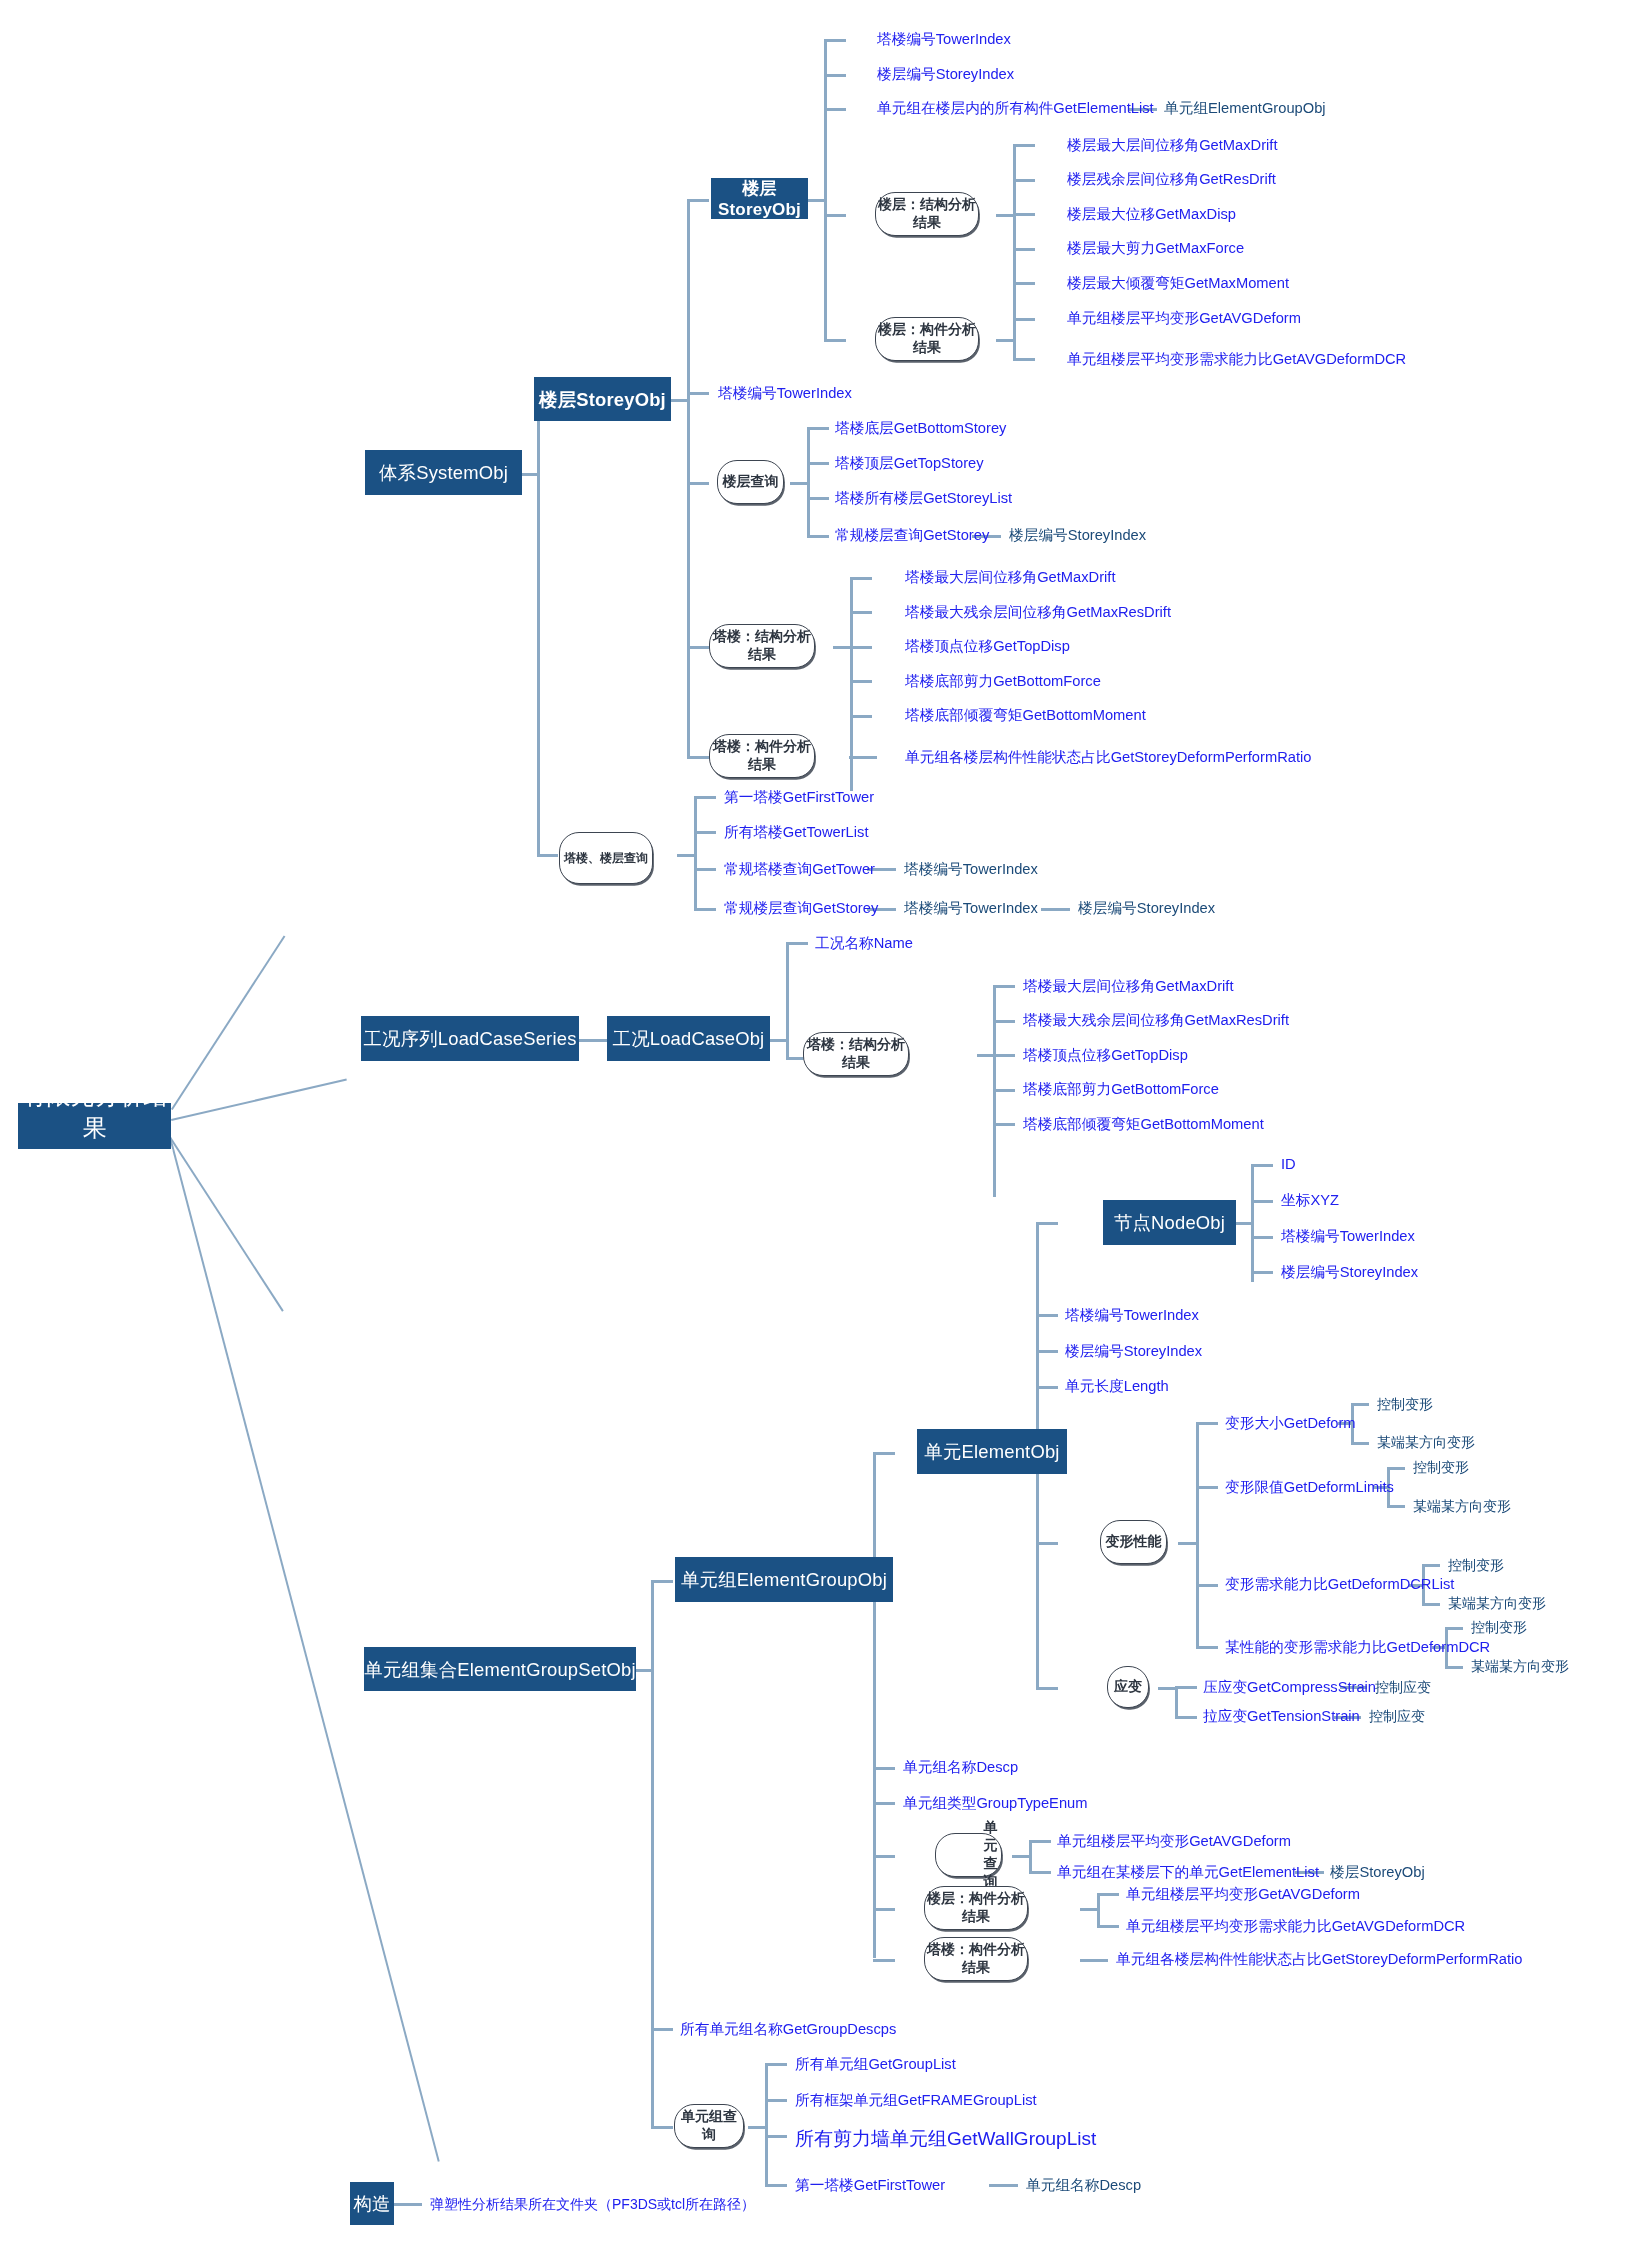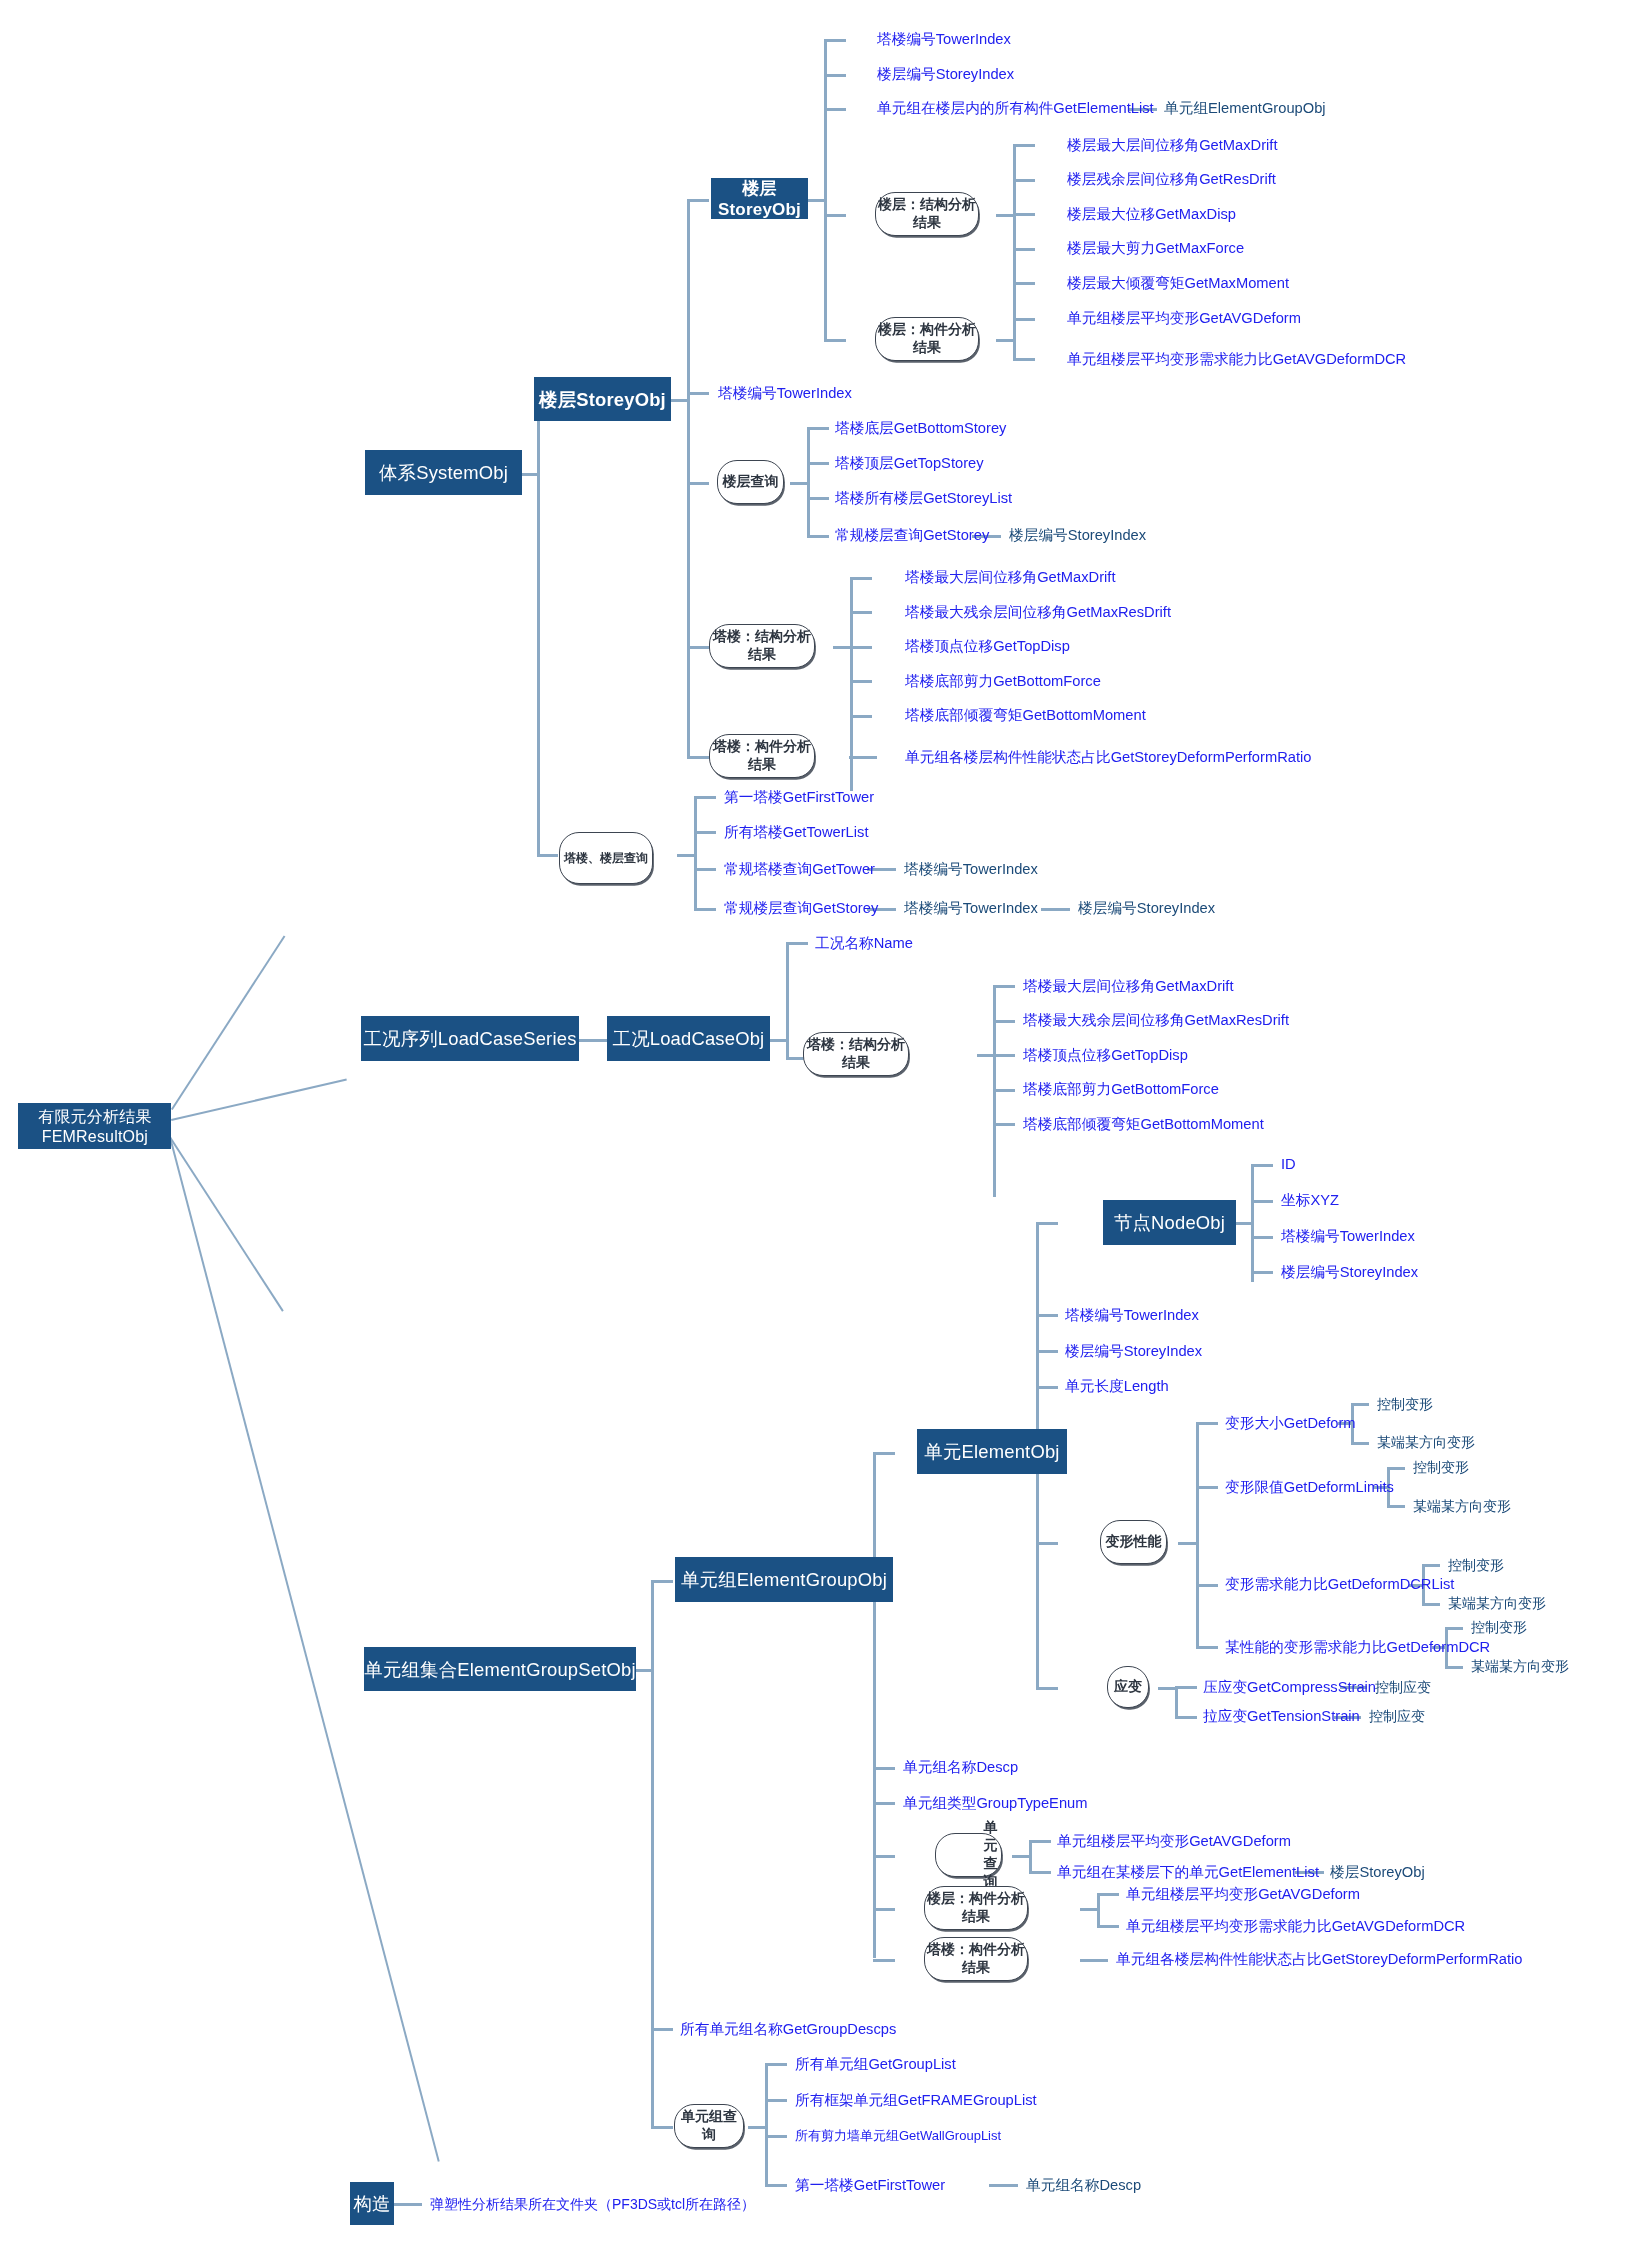--- a/index.html
+++ b/index.html
@@ -194,21 +194,21 @@
   <div class="h" style="left:748px;top:2126px;width:18.4px;"></div>
   <div class="v" style="left:765px;top:2063px;height:123px;"></div>
   <div class="h" style="left:765px;top:2063px;width:22px;"></div>
   <div class="h" style="left:765px;top:2099px;width:22px;"></div>
   <div class="h" style="left:765px;top:2135px;width:22px;"></div>
   <div class="h" style="left:765px;top:2184px;width:22px;"></div>
   <div class="h" style="left:989px;top:2184px;width:28.5px;"></div>
 
   <div class="h" style="left:394px;top:2203px;width:28px;"></div>
 
-  <div class="nb" style="left:18.4px;top:1103px;width:153px;height:46px;font-size:16px;">
+  <div class="nb" style="left:18.4px;top:1103px;width:153px;height:46px;font-size:24px;">
     <span>有限元分析结果FEMResultObj</span>
   </div>
 
   <div class="nb" style="left:365px;top:450px;width:157px;height:45px;font-size:18.4px;">
     <span>体系SystemObj</span>
   </div>
 
   <div class="nb" style="left:534px;top:377px;width:137px;height:44px;font-size:18.4px;font-weight:bold;">
     <span>楼层StoreyObj</span>
   </div>
@@ -381,20 +381,20 @@
 
   <div class="lf" style="left:1126px;top:1887px;font-size:14.7px;">单元组楼层平均变形GetAVGDeform</div>
   <div class="lf" style="left:1126px;top:1919px;font-size:14.7px;">单元组楼层平均变形需求能力比GetAVGDeformDCR</div>
 
   <div class="lf" style="left:1116px;top:1952px;font-size:14.7px;">单元组各楼层构件性能状态占比GetStoreyDeformPerformRatio</div>
 
   <div class="lf" style="left:680px;top:2022px;font-size:14.7px;">所有单元组名称GetGroupDescps</div>
 
   <div class="lf" style="left:795px;top:2057px;font-size:14.7px;">所有单元组GetGroupList</div>
   <div class="lf" style="left:795px;top:2093px;font-size:14.7px;">所有框架单元组GetFRAMEGroupList</div>
-  <div class="lf" style="left:795px;top:2129px;font-size:13px;">所有剪力墙单元组GetWallGroupList</div>
+  <div class="lf" style="left:795px;top:2129px;font-size:19px;">所有剪力墙单元组GetWallGroupList</div>
   <div class="lf" style="left:795px;top:2178px;font-size:14.7px;">第一塔楼GetFirstTower</div>
   <div class="lf dk" style="left:1026px;top:2178px;font-size:14.7px;">单元组名称Descp</div>
 
   <div class="lf" style="left:430px;top:2197px;font-size:14px;">弹塑性分析结果所在文件夹（PF3DS或tcl所在路径）</div>
 
 </div>
 
 
 </body></html>

